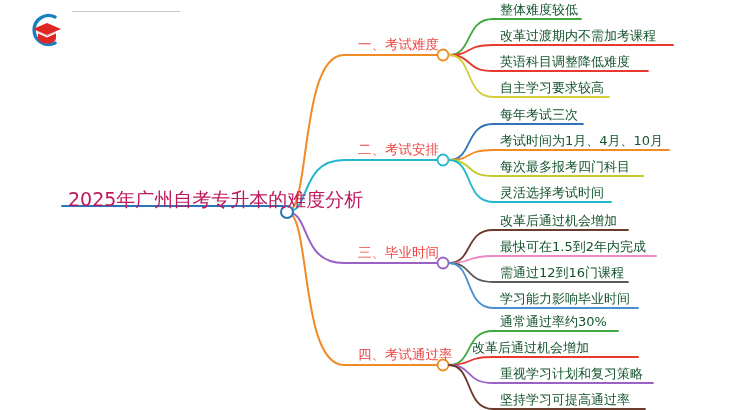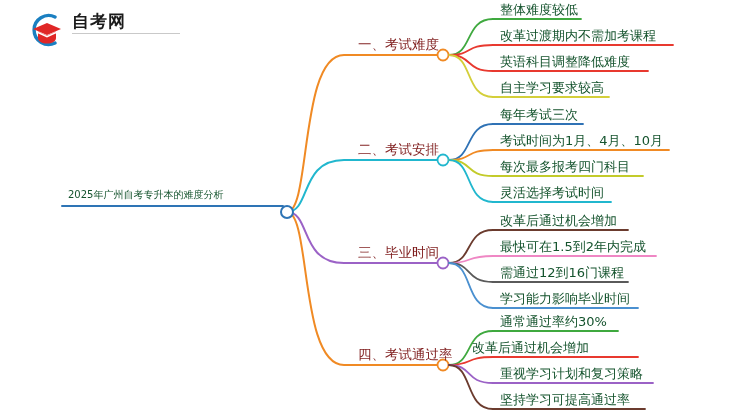--- a/index.html
+++ b/index.html
@@ -72,44 +72,43 @@
   }
 
   .mm-label {
     position: absolute;
     font-family: "DejaVu Sans", sans-serif;
     color: #4a4a4a;
     white-space: nowrap;
     line-height: 1;
   }
   .root-label {
-    font-size: 10px;
-    color: #14532d;
+    font-size: 19px;
+    color: #be185d;
   }
   .branch-label {
     font-size: 13.5px;
-    color: #7f1d1d;
+    color: #ef4444;
   }
   .leaf-label {
     font-size: 13px;
     color: #14532d;
   }
 </style>
 </head>
 <body>
 
 <div id="logo-area">
   <svg id="logo-mark" viewBox="0 0 38 36">
     <path d="M27 5 A14.5 14.5 0 1 0 27 31" fill="none" stroke="#1a7fc1" stroke-width="3.4" stroke-linecap="round"></path>
     <path d="M19 11 L33 17 L19 23 L5 17 Z" fill="#e02726"></path>
     <path d="M10 19.5 L10 26 C10 29.4 14 31.6 19 31.6 C24 31.6 28 29.4 28 26 L28 19.5 L19 23.6 Z" fill="#e02726"></path>
     <path d="M10 20.5 L19 24.6 L28 20.5" fill="none" stroke="#ffffff" stroke-width="1.5"></path>
   </svg>
   <div id="logo-text-block">
-    <div id="logo-title">自考网</div>
     <div id="logo-rule"></div>
   </div>
 </div>
 
 <svg id="map-svg" viewBox="0 0 750 410">
     <path d="M62 206 L283 206" fill="none" stroke="#2e74b5" stroke-width="2" stroke-linecap="round" stroke-linejoin="round"></path>
     <path d="M287 212 C310.94 212, 299.54 55, 344 55 L437 55" fill="none" stroke="#f08a24" stroke-width="2" stroke-linecap="round" stroke-linejoin="round"></path>
     <circle cx="443" cy="55" r="5.5" fill="#ffffff" stroke="#f08a24" stroke-width="1.8"></circle>
     <path d="M449 55 C473.2 55, 464.4 19, 493 19" fill="none" stroke="#3fa93f" stroke-width="1.8" stroke-linecap="round" stroke-linejoin="round"></path>
     <path d="M493 19 L581 19" fill="none" stroke="#3fa93f" stroke-width="1.8" stroke-linecap="round" stroke-linejoin="round"></path>

